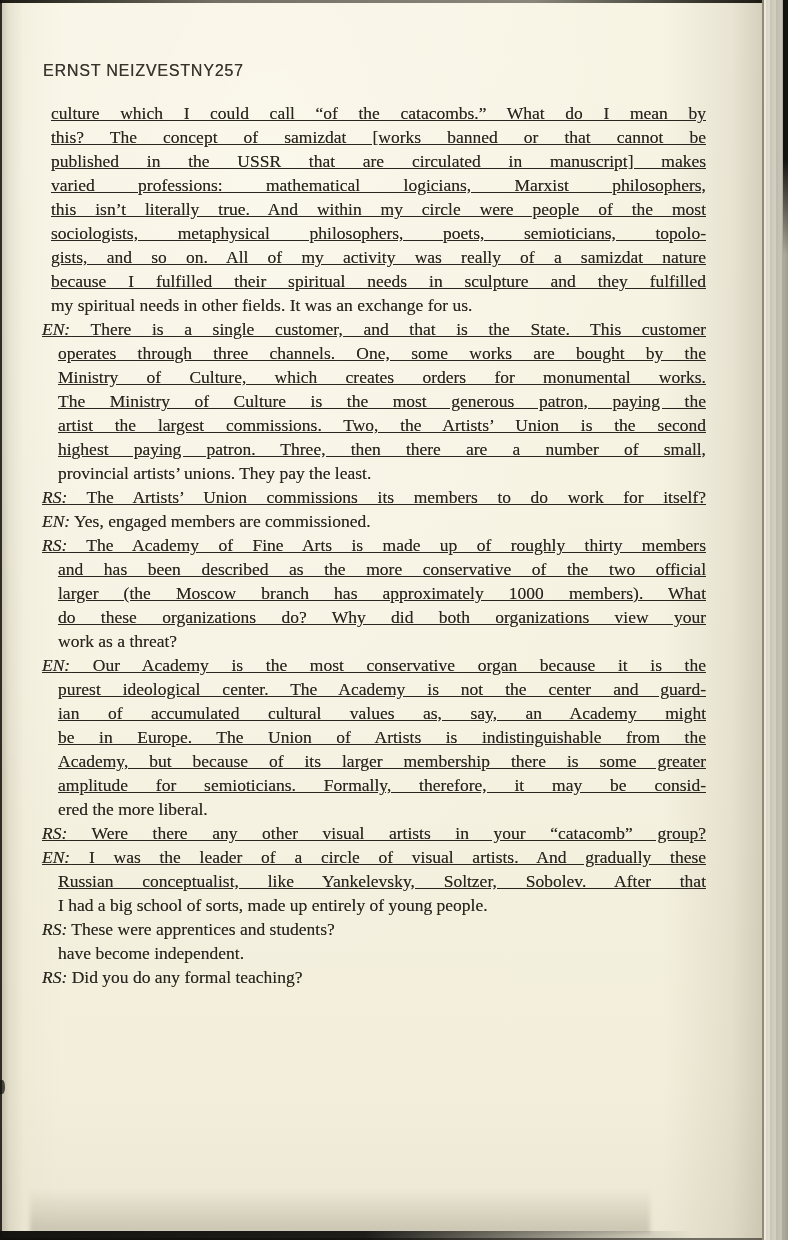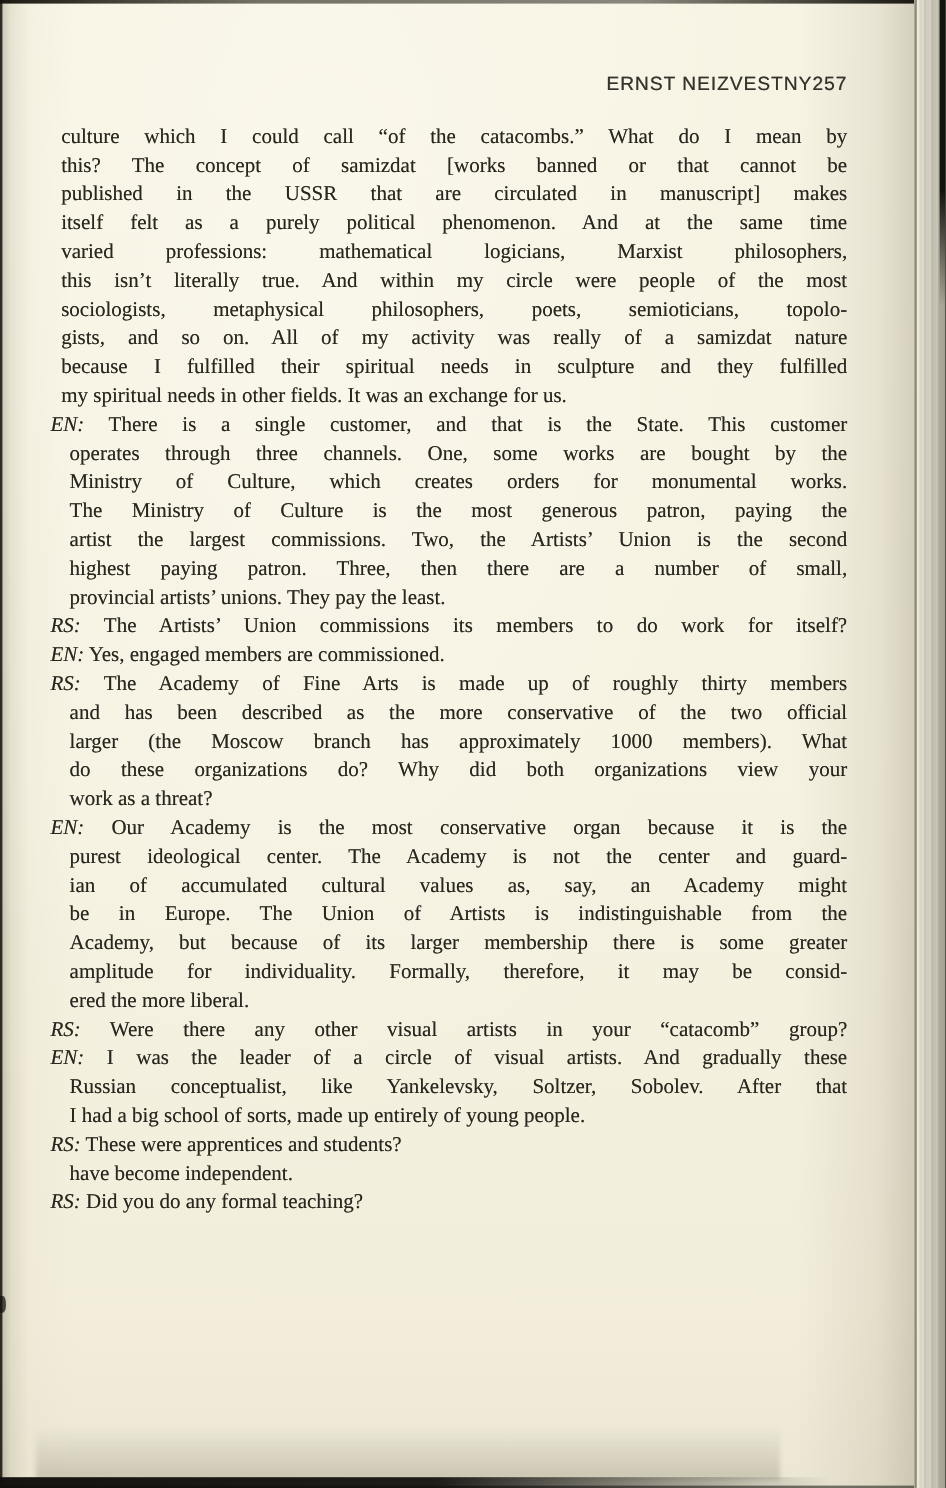--- a/index.html
+++ b/index.html
@@ -58,57 +58,56 @@
     background:rgba(16,14,10,0.55);
   }
   .edge-speck{
     position:absolute;left:0;top:1080px;width:5px;height:14px;
     background:#46433a;border-radius:0 60% 60% 0;
   }
 
   
   .header{
     position:absolute;left:43px;top:62px;width:663px;
-    display:flex;justify-content:flex-end;align-items:baseline;
+    display:flex;justify-content:flex-start;align-items:baseline;
     font-family:"Liberation Sans","DejaVu Sans",sans-serif;
     font-size:16px;line-height:18px;letter-spacing:0.8px;
     color:#35332b;
     text-shadow:0.3px 0 0 rgba(53,51,43,0.7);
   }
 
   
   .body-text{
     position:absolute;left:42px;top:101px;width:664px;
     font-size:17.5px;line-height:24px;
     color:#29261f;
     text-shadow:0 0 0.35px rgba(41,38,31,0.55);
   }
   .line{white-space:normal;}
   .line.in1{padding-left:9px;}
   .line.in2{padding-left:16px;}
-  .line.just{text-align:justify;text-align-last:justify;}
+  .line.just{text-align:justify;text-align-last:justify;text-decoration:underline;}
   .line em{font-style:italic;}
 </style>
 </head>
 <body>
 
 <div class="scan">
 
   <div class="paper">
 
     <div class="header">
       <span>ERNST NEIZVESTNY</span>
       <span>257</span>
     </div>
 
     <div class="body-text">
         <div class="line in1 just">culture which I could call “of the catacombs.” What do I mean by</div>
         <div class="line in1 just">this? The concept of samizdat [works banned or that cannot be</div>
         <div class="line in1 just">published in the USSR that are circulated in manuscript] makes</div>
-        <div class="line in1 just">itself felt as a purely political phenomenon. And at the same time</div>
         <div class="line in1 just">varied professions: mathematical logicians, Marxist philosophers,</div>
         <div class="line in1 just">this isn’t literally true. And within my circle were people of the most</div>
         <div class="line in1 just">sociologists, metaphysical philosophers, poets, semioticians, topolo-</div>
         <div class="line in1 just">gists, and so on. All of my activity was really of a samizdat nature</div>
         <div class="line in1 just">because I fulfilled their spiritual needs in sculpture and they fulfilled</div>
         <div class="line in1">my spiritual needs in other fields. It was an exchange for us.</div>
         <div class="line in0 just"><em>EN:</em> There is a single customer, and that is the State. This customer</div>
         <div class="line in2 just">operates through three channels. One, some works are bought by the</div>
         <div class="line in2 just">Ministry of Culture, which creates orders for monumental works.</div>
         <div class="line in2 just">The Ministry of Culture is the most generous patron, paying the</div>
@@ -120,21 +119,21 @@
         <div class="line in0 just"><em>RS:</em> The Academy of Fine Arts is made up of roughly thirty members</div>
         <div class="line in2 just">and has been described as the more conservative of the two official</div>
         <div class="line in2 just">larger (the Moscow branch has approximately 1000 members). What</div>
         <div class="line in2 just">do these organizations do? Why did both organizations view your</div>
         <div class="line in2">work as a threat?</div>
         <div class="line in0 just"><em>EN:</em> Our Academy is the most conservative organ because it is the</div>
         <div class="line in2 just">purest ideological center. The Academy is not the center and guard-</div>
         <div class="line in2 just">ian of accumulated cultural values as, say, an Academy might</div>
         <div class="line in2 just">be in Europe. The Union of Artists is indistinguishable from the</div>
         <div class="line in2 just">Academy, but because of its larger membership there is some greater</div>
-        <div class="line in2 just">amplitude for individuality. Formally, therefore, it may be consid-</div>
+        <div class="line in2 just">amplitude for semioticians. Formally, therefore, it may be consid-</div>
         <div class="line in2">ered the more liberal.</div>
         <div class="line in0 just"><em>RS:</em> Were there any other visual artists in your “catacomb” group?</div>
         <div class="line in0 just"><em>EN:</em> I was the leader of a circle of visual artists. And gradually these</div>
         <div class="line in2 just">Russian conceptualist, like Yankelevsky, Soltzer, Sobolev. After that</div>
         <div class="line in2">I had a big school of sorts, made up entirely of young people.</div>
         <div class="line in0"><em>RS:</em> These were apprentices and students?</div>
         <div class="line in2">have become independent.</div>
         <div class="line in0"><em>RS:</em> Did you do any formal teaching?</div>
       </div>
 

